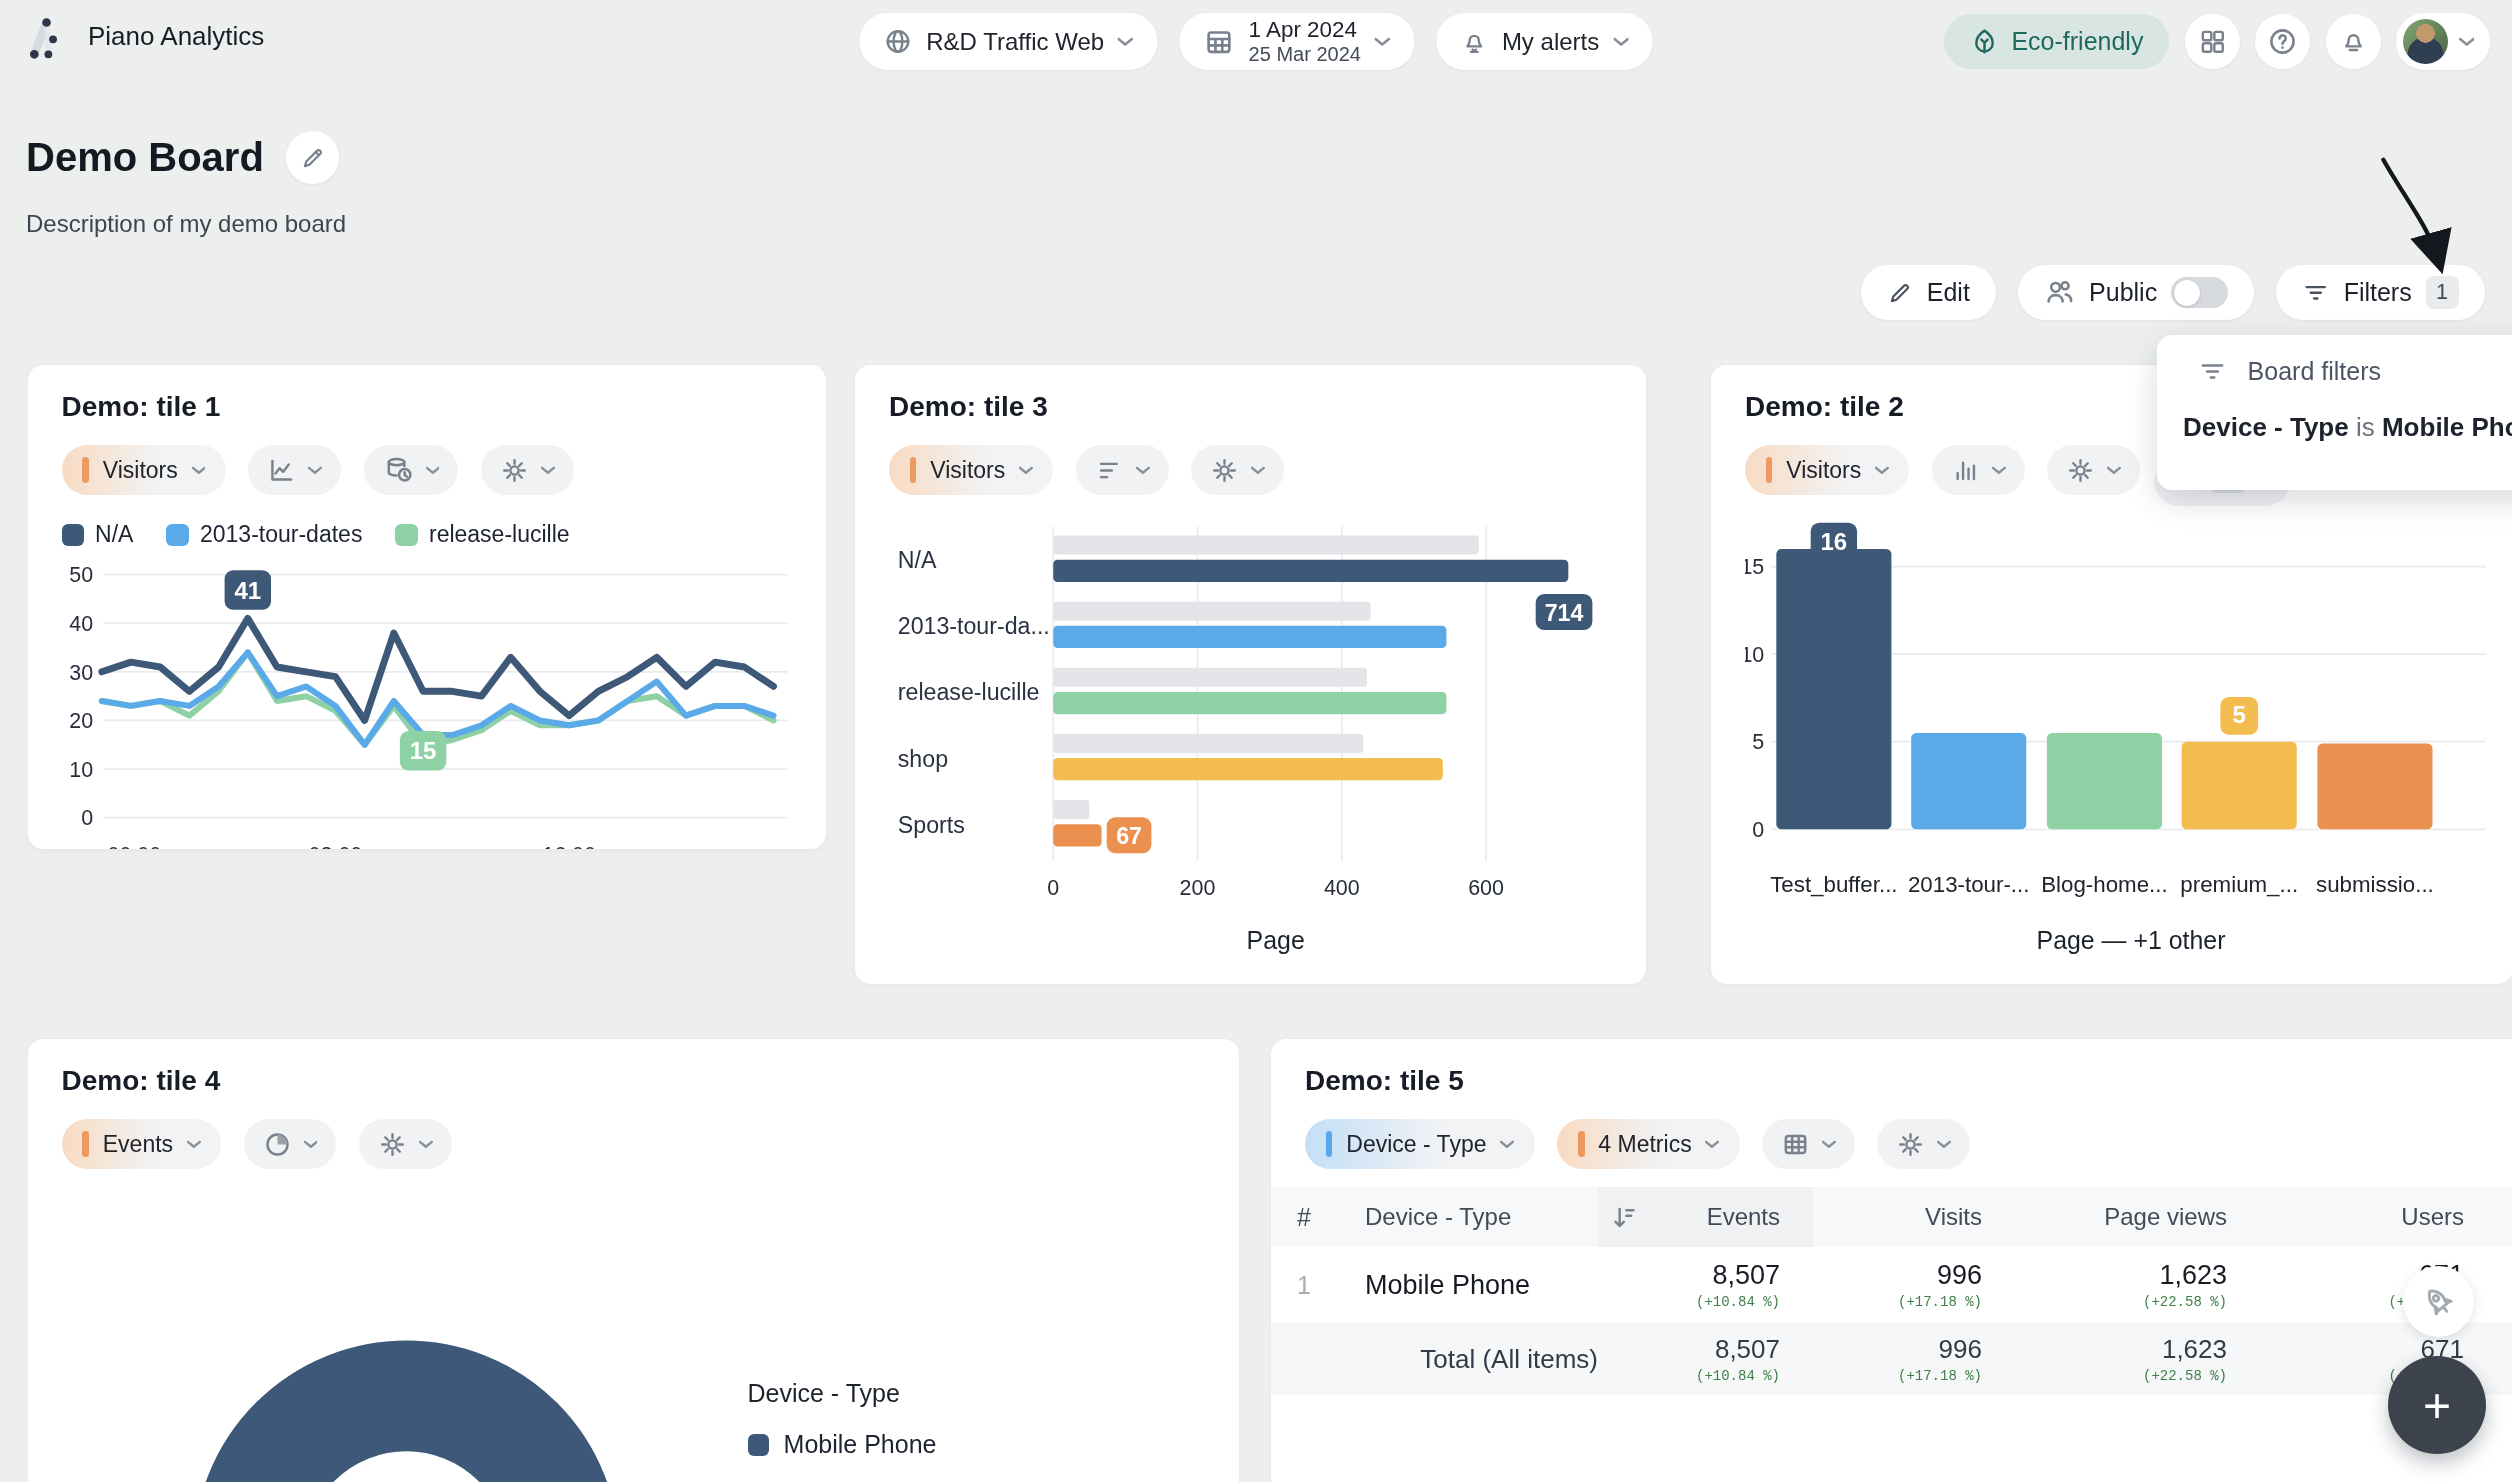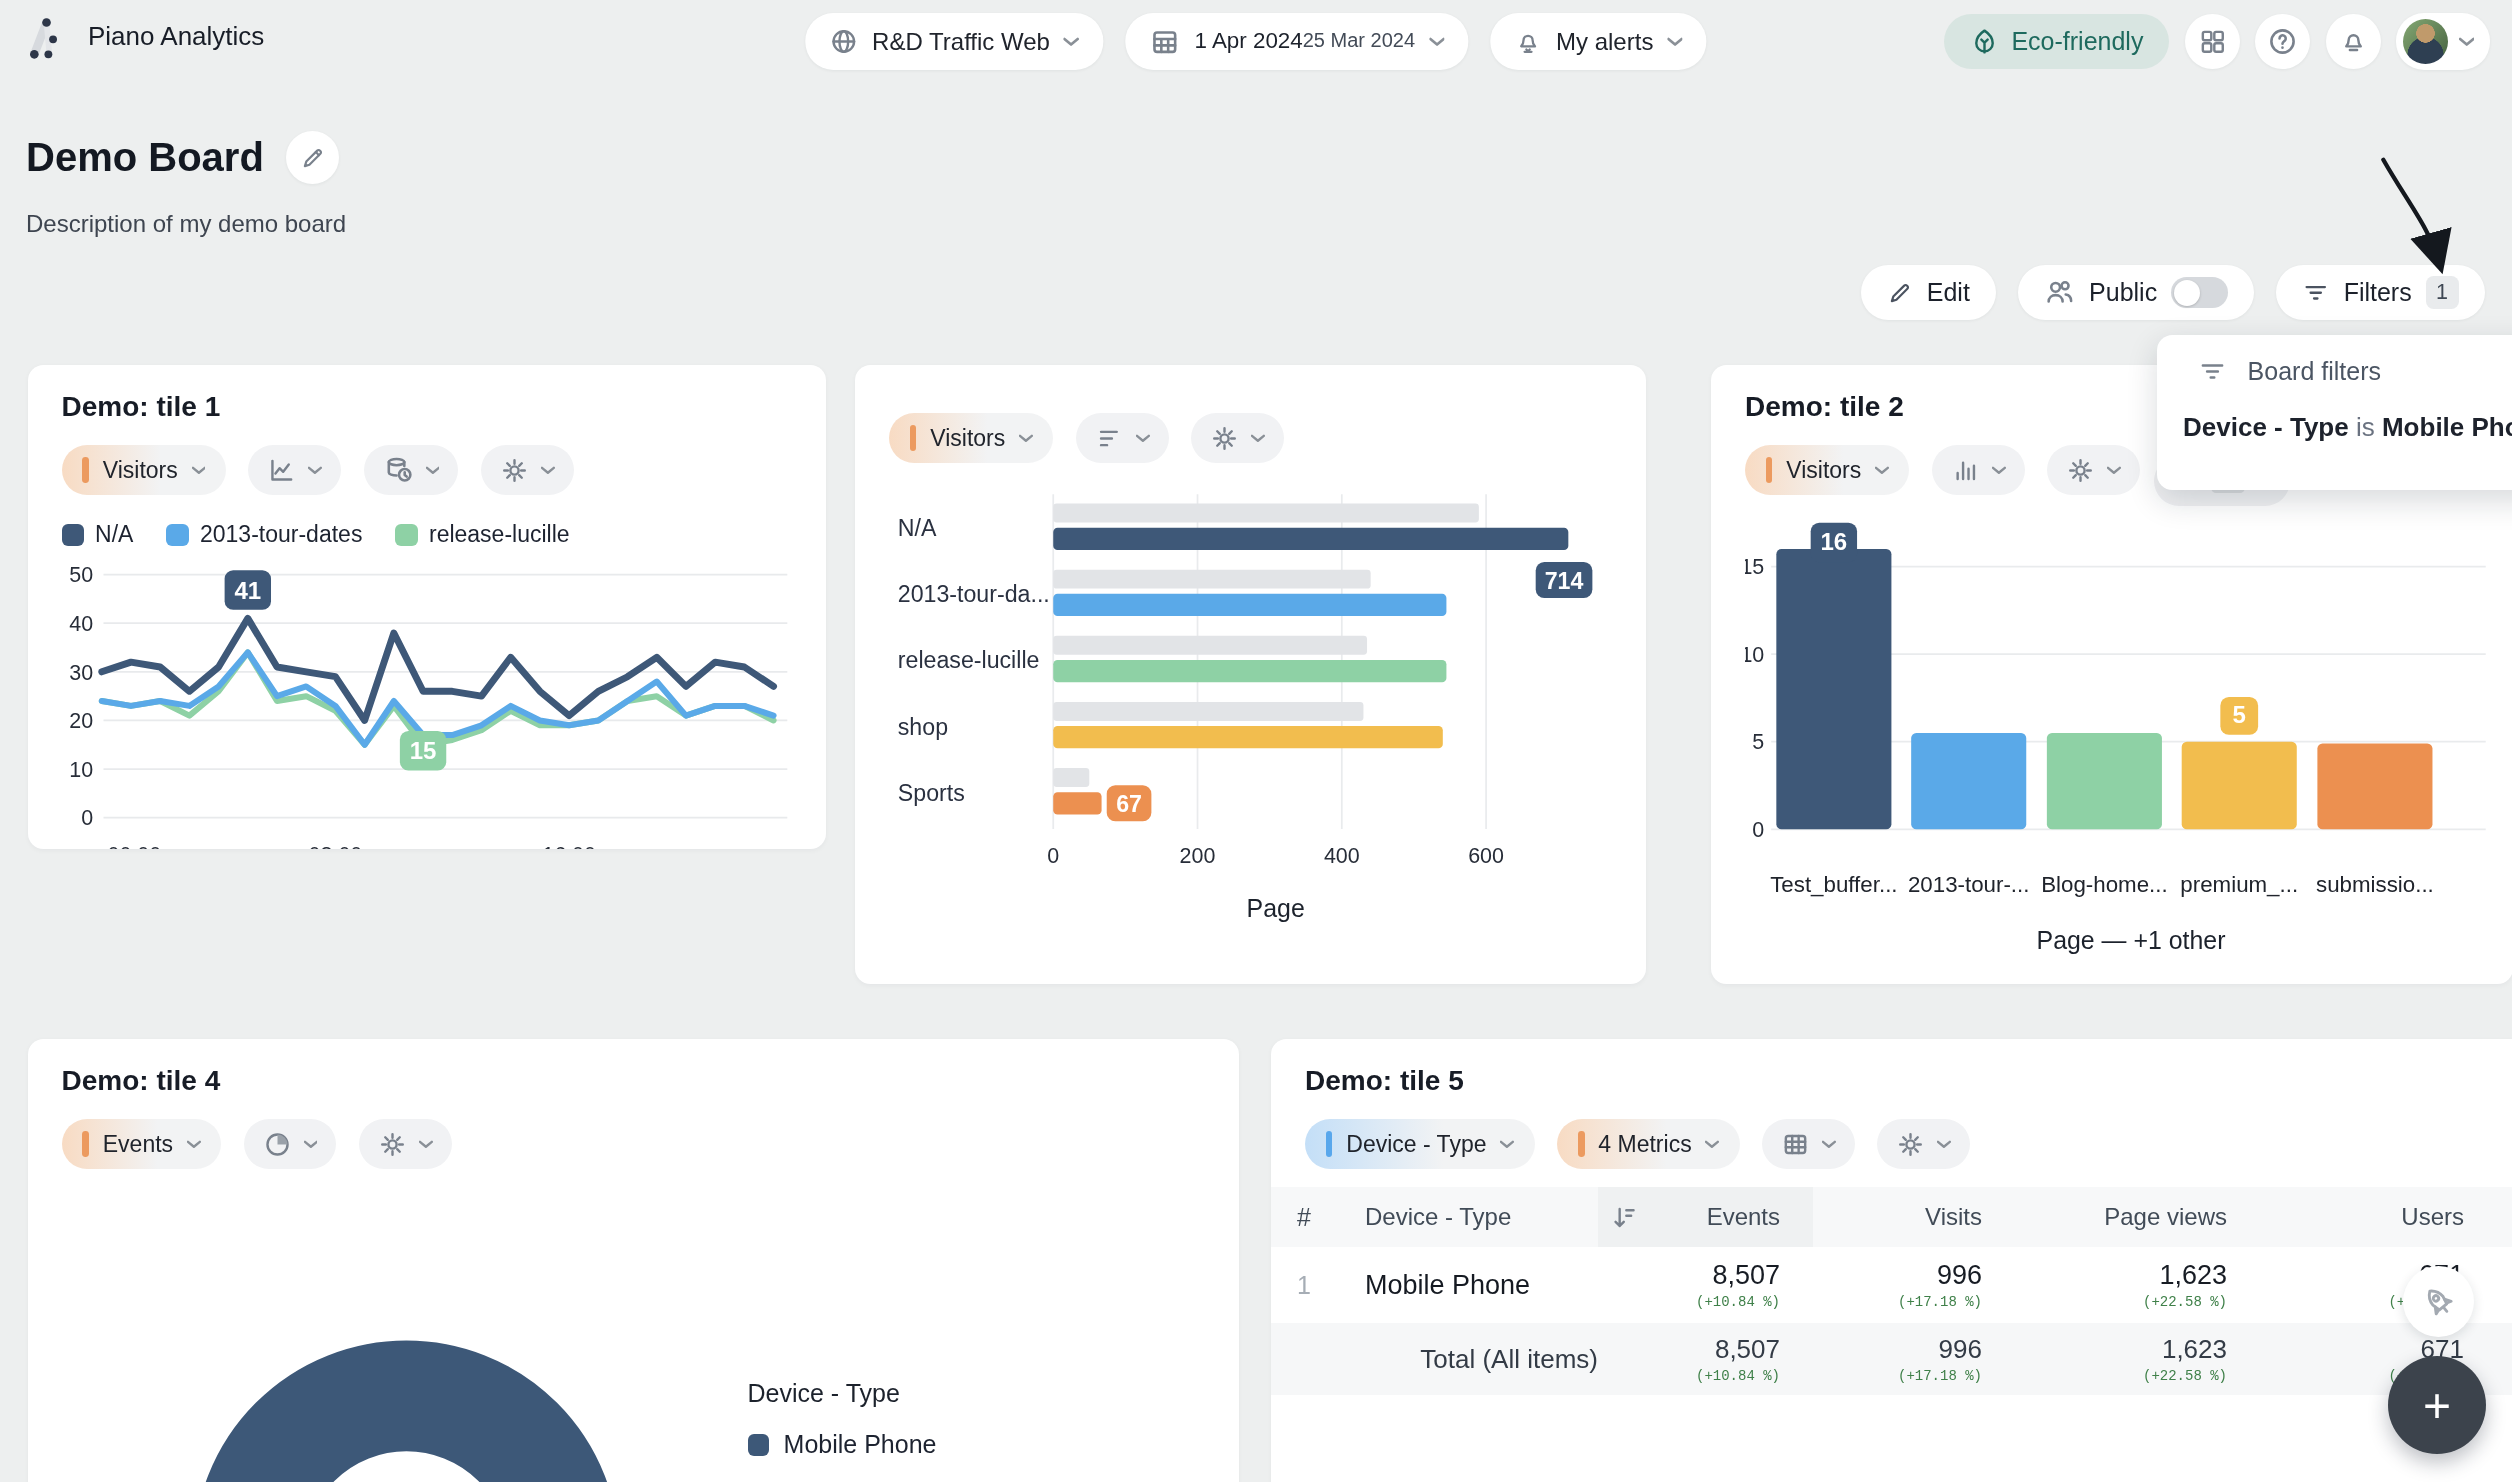--- a/index.html
+++ b/index.html
@@ -7,21 +7,21 @@
   body { font-family:"Liberation Sans",sans-serif; background:#edefef; color:#20242c; position:relative; }
   svg text { font-family:"Liberation Sans",sans-serif; }
 
   
   .topbar { position:absolute; top:0; left:0; right:0; height:83px; }
   .brand { position:absolute; left:24px; top:13.8px; display:flex; align-items:center; gap:19px; }
   .brand-title { font-size:26px; color:#181d27; }
   .topcenter { position:absolute; left:50%; top:13px; transform:translateX(-50%); display:flex; gap:22.4px; align-items:center; }
   .tpill { background:#fff; height:57px; border-radius:28px; box-shadow:0 0.9px 3.4px rgba(20,30,40,.06);
            display:flex; align-items:center; gap:13.8px; padding:0 24px; font-size:24px; color:#20242c; cursor:pointer; }
-  .date-stack { display:flex; flex-direction:row; line-height:1.1; }
+  .date-stack { display:flex; flex-direction:column; line-height:1.1; }
   .date-main { font-size:22.4px; color:#1c212b; }
   .date-sub { font-size:20px; color:#434b57; }
   .topright { position:absolute; right:22.4px; top:13px; display:flex; gap:15.5px; align-items:center; }
   .eco-pill { background:#d8e5e1; height:55px; border-radius:27.5px; display:flex; align-items:center; gap:12px;
               padding:0 26px; font-size:25px; color:#1e6a5e; }
   .circle-btn { width:55px; height:55px; border-radius:50%; background:#fff; display:flex; align-items:center;
                 justify-content:center; box-shadow:0 0.9px 3.4px rgba(20,30,40,.06); cursor:pointer; }
   .avatar-pill { background:#fff; height:57px; border-radius:28px; display:flex; align-items:center; gap:10.3px;
                  padding:0 15.5px 0 6.9px; box-shadow:0 0.9px 3.4px rgba(20,30,40,.06); cursor:pointer; }
   .avatar { width:45px; height:45px; border-radius:50%;
@@ -336,20 +336,21 @@
       <polyline points="46,164.16 80,169.82 114,164.16 148,169.82 182,147.18 216,107.56 250,158.5 284,147.18 318,169.82 352,215.1 386,164.16 420,203.78 454,203.78 488,192.45999999999998 522,169.82 556,186.8 590,192.45999999999998 624,186.8 658,164.16 692,141.51999999999998 726,181.14 760,169.82 794,169.82 828,181.14" fill="none" stroke="#5aa9e8" stroke-width="7" stroke-linejoin="round" stroke-linecap="round"></polyline>
       <polyline points="46,130.2 80,118.88 114,124.53999999999999 148,152.84 182,124.53999999999999 216,67.94 250,124.53999999999999 284,130.2 318,135.85999999999999 352,186.8 386,84.91999999999999 420,152.84 454,152.84 488,158.5 522,113.22 556,152.84 590,181.14 624,152.84 658,135.85999999999999 692,113.22 726,147.18 760,118.88 794,124.53999999999999 828,147.18" fill="none" stroke="#3e5878" stroke-width="8" stroke-linejoin="round" stroke-linecap="round"></polyline>
       <rect x="189" y="11.939999999999998" width="54" height="46" rx="10" fill="#3e5878"></rect>
       <text x="216" y="44.94" text-anchor="middle" fill="#fff" font-size="28" font-weight="600">41</text>
       <rect x="393" y="199.1" width="54" height="46" rx="10" fill="#8ed1a5"></rect>
       <text x="420" y="232.1" text-anchor="middle" fill="#fff" font-size="28" font-weight="600">15</text>
     </svg>
 </div>
 
 <div class="card card-t3">
+  <div class="tile-title">Demo: tile 3</div>
   <div class="controls">
     <div class="pill pill-metric">
       <span class="accent" style="background: rgb(236, 154, 95);"></span>
       <span>Visitors</span>
       <svg width="13.8" height="8.6" viewBox="0 0 14 8" class="chev-ic">
           <path d="M1 1.5l6 5 6-5"></path>
         </svg>
     </div>
     <div class="ipill">
       <svg width="29" height="29" viewBox="0 0 24 24" class="ic">

